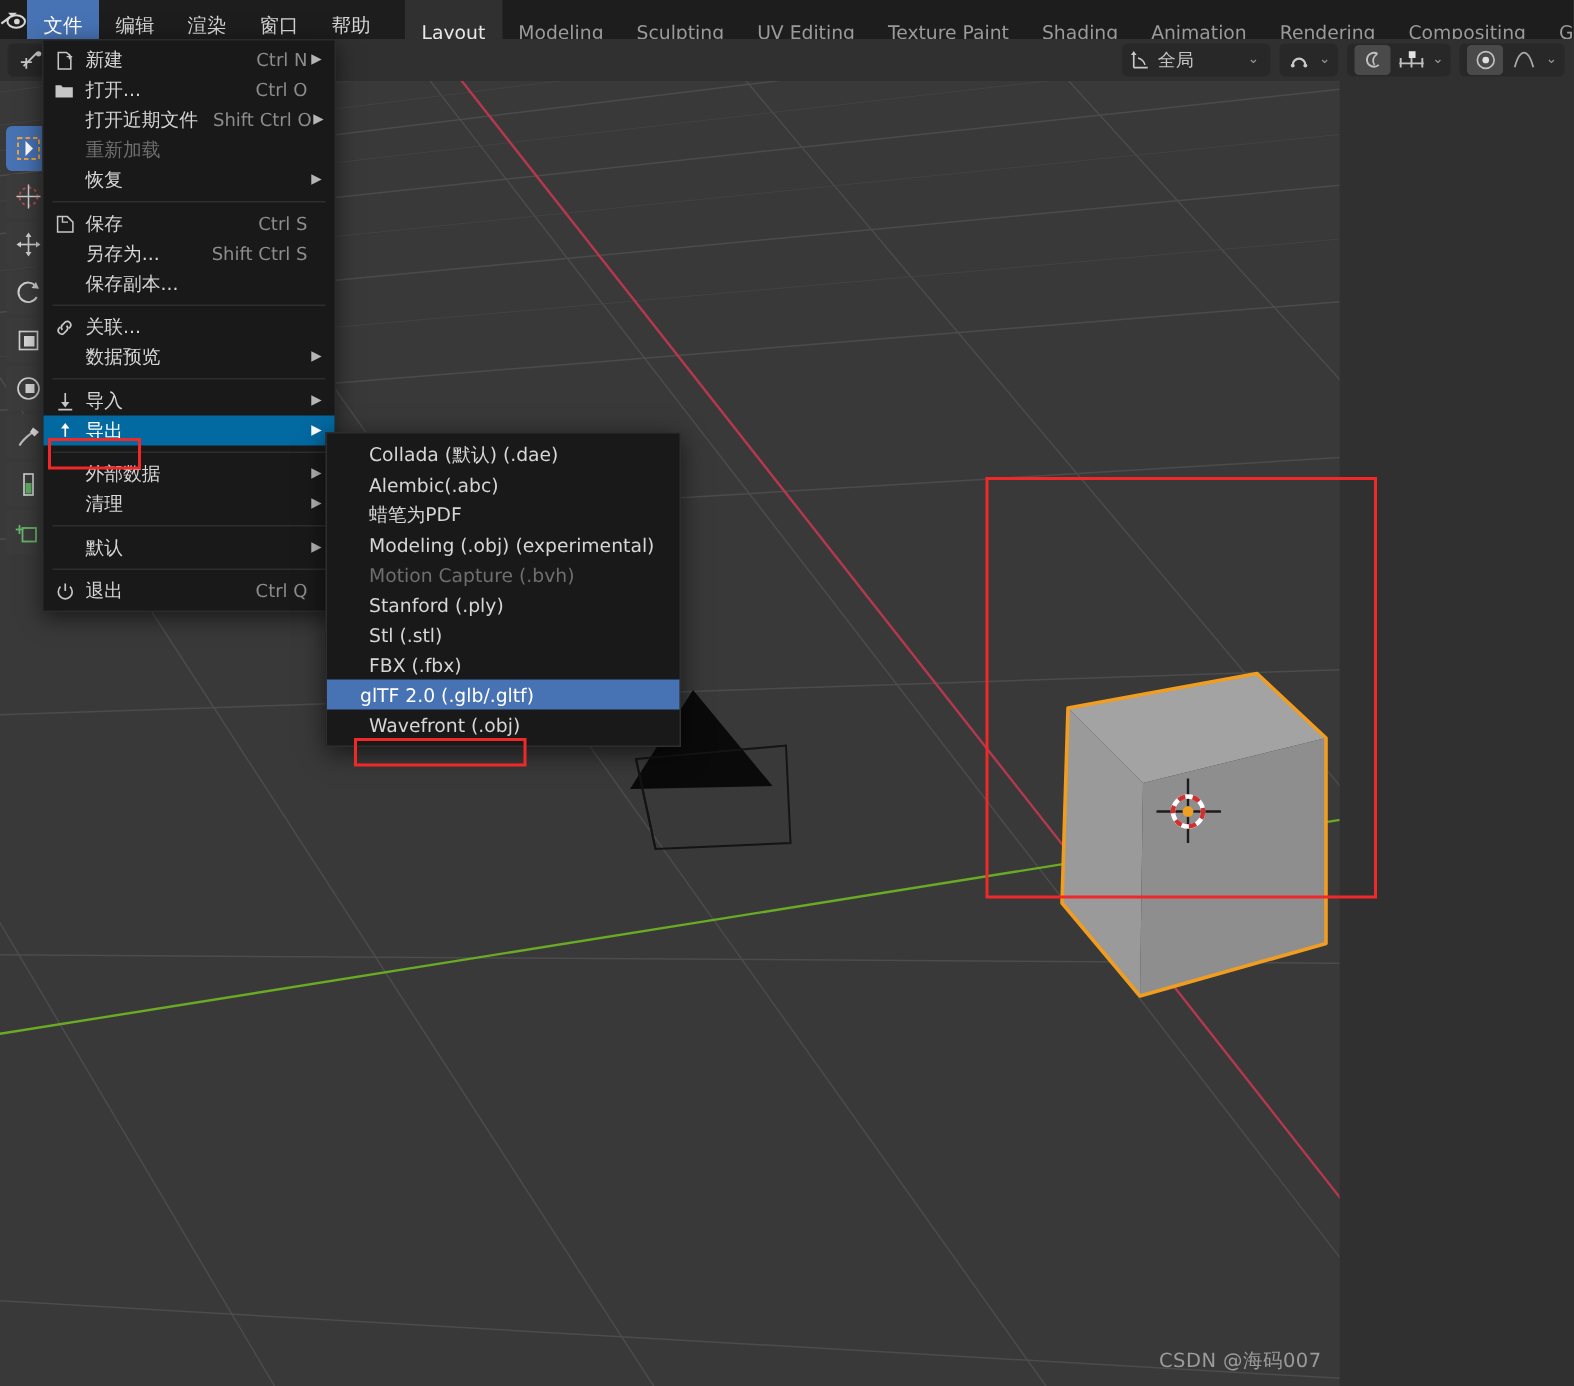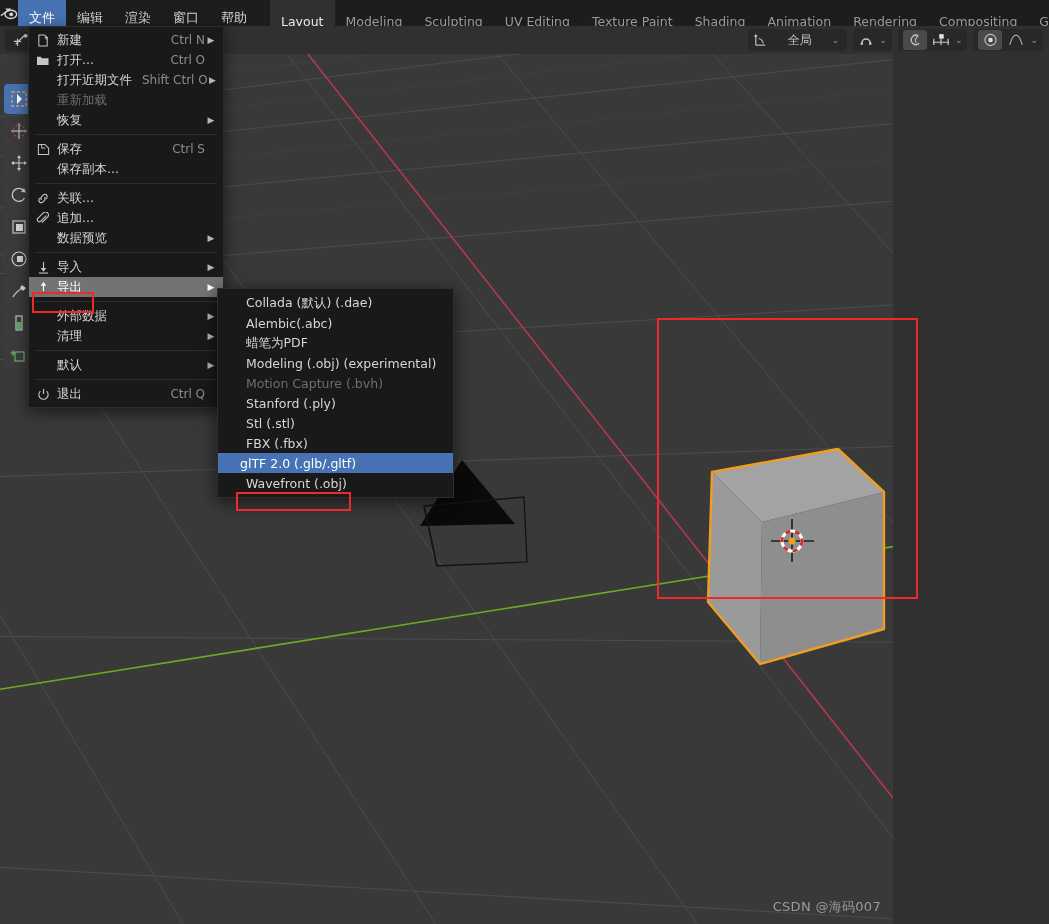--- a/index.html
+++ b/index.html
@@ -49,21 +49,21 @@
     display: flex; align-items: center; justify-content: center; gap: 2px;
     color: #c3c3c3;
   }
   .hdr-mode { display:flex; align-items:center; }
   .hdr-menu-item { padding: 0 10px; font-size: 12.5px; color: #cfcfcf; line-height: 28px; white-space: nowrap; }
 
   .hdr-right { position: absolute; right: 6px; top: 3px; display: flex; align-items: center; gap: 6px; }
   .pill {
     background: #282828; border-radius: 4px; height: 22px;
     display: flex; align-items: center; padding: 0 5px; gap: 4px;
-    color: #c4c4c4; font-size: 12px; text-align: center;
+    color: #c4c4c4; font-size: 12px;
   }
   .pill-seg { display: flex; align-items: center; justify-content: center; width: 24px; height: 20px; border-radius: 3px; }
   .pill-seg.on { background: #4a4a4a; }
   .caret { font-size: 9px; color: #9d9d9d; }
 
   
   .toolbar {
     position: absolute; left: 4px; top: 84px; width: 30px;
     display: flex; flex-direction: column; gap: 2px; z-index: 5;
   }
@@ -93,21 +93,21 @@
   }
   .mi {
     position: relative; height: 20px; display: flex; align-items: center;
     padding: 0 6px 0 0; font-size: 12.5px; color: #d6d6d6; white-space: nowrap;
   }
   .mi .ic { width: 28px; display: flex; align-items: center; justify-content: center; color: #c0c0c0; flex: 0 0 28px; }
   .mi .lb { flex: 1; }
   .mi .sc { color: #8c8c8c; font-size: 12px; margin-left: 10px; }
   .mi .arr { width: 12px; text-align: center; color: #b5b5b5; font-size: 9px; }
   .mi.disabled .lb { color: #6e6e6e; }
-  .mi.hl { background: #737373; color: #fff; }
+  .mi.hl { background: #0369a1; color: #fff; }
   .mi.hl .arr { color:#fff; }
   .sep { height: 1px; background: #2e2e2e; margin: 4px 6px; }
 
   .redbox {
     position: absolute; border: 2px solid #ef2929; pointer-events: none; z-index: 60;
   }
 
   
   .submenu {
     position: absolute; left: 217px; top: 288px; width: 237px;
@@ -430,45 +430,41 @@
           <path d="M1.5 12.5 v-11 h7 l4 4 v7 z" fill="none" stroke="#c6c6c6" stroke-width="1.1"></path>
           <path d="M5 1.5 v4 h4" fill="none" stroke="#c6c6c6" stroke-width="1"></path>
         </svg>
       </span>
       <span class="lb">保存</span>
       <span class="sc">Ctrl S</span>
       <span class="arr"></span>
     </div>
     <div class="mi">
       <span class="ic"></span>
+      <span class="lb">另存为...</span>
+      <span class="sc">Shift Ctrl S</span>
+      <span class="arr"></span>
+    </div>
+    <div class="mi">
+      <span class="ic"></span>
       <span class="lb">保存副本...</span>
       <span class="sc"></span>
       <span class="arr"></span>
     </div>
 
     <div class="sep"></div>
 
     <div class="mi">
       <span class="ic">
         <svg width="14" height="13" viewBox="0 0 15 14">
           <path d="M6 8.5 a2.6 2.6 0 0 1 0-3.6 l2-2 a2.6 2.6 0 0 1 3.6 3.6 l-1 1" fill="none" stroke="#c6c6c6" stroke-width="1.2"></path>
           <path d="M9 5.5 a2.6 2.6 0 0 1 0 3.6 l-2 2 a2.6 2.6 0 0 1-3.6-3.6 l1-1" fill="none" stroke="#c6c6c6" stroke-width="1.2"></path>
         </svg>
       </span>
       <span class="lb">关联...</span>
-      <span class="sc"></span>
-      <span class="arr"></span>
-    </div>
-    <div class="mi">
-      <span class="ic">
-        <svg width="14" height="13" viewBox="0 0 15 14">
-          <path d="M11 4 l-6 6 a2.2 2.2 0 0 1-3.1-3.1 l6.2-6.2 a3.2 3.2 0 0 1 4.5 4.5 l-6.2 6.2" fill="none" stroke="#c6c6c6" stroke-width="1.2"></path>
-        </svg>
-      </span>
-      <span class="lb">追加...</span>
       <span class="sc"></span>
       <span class="arr"></span>
     </div>
     <div class="mi">
       <span class="ic"></span>
       <span class="lb">数据预览</span>
       <span class="sc"></span>
       <span class="arr">▶</span>
     </div>
 

